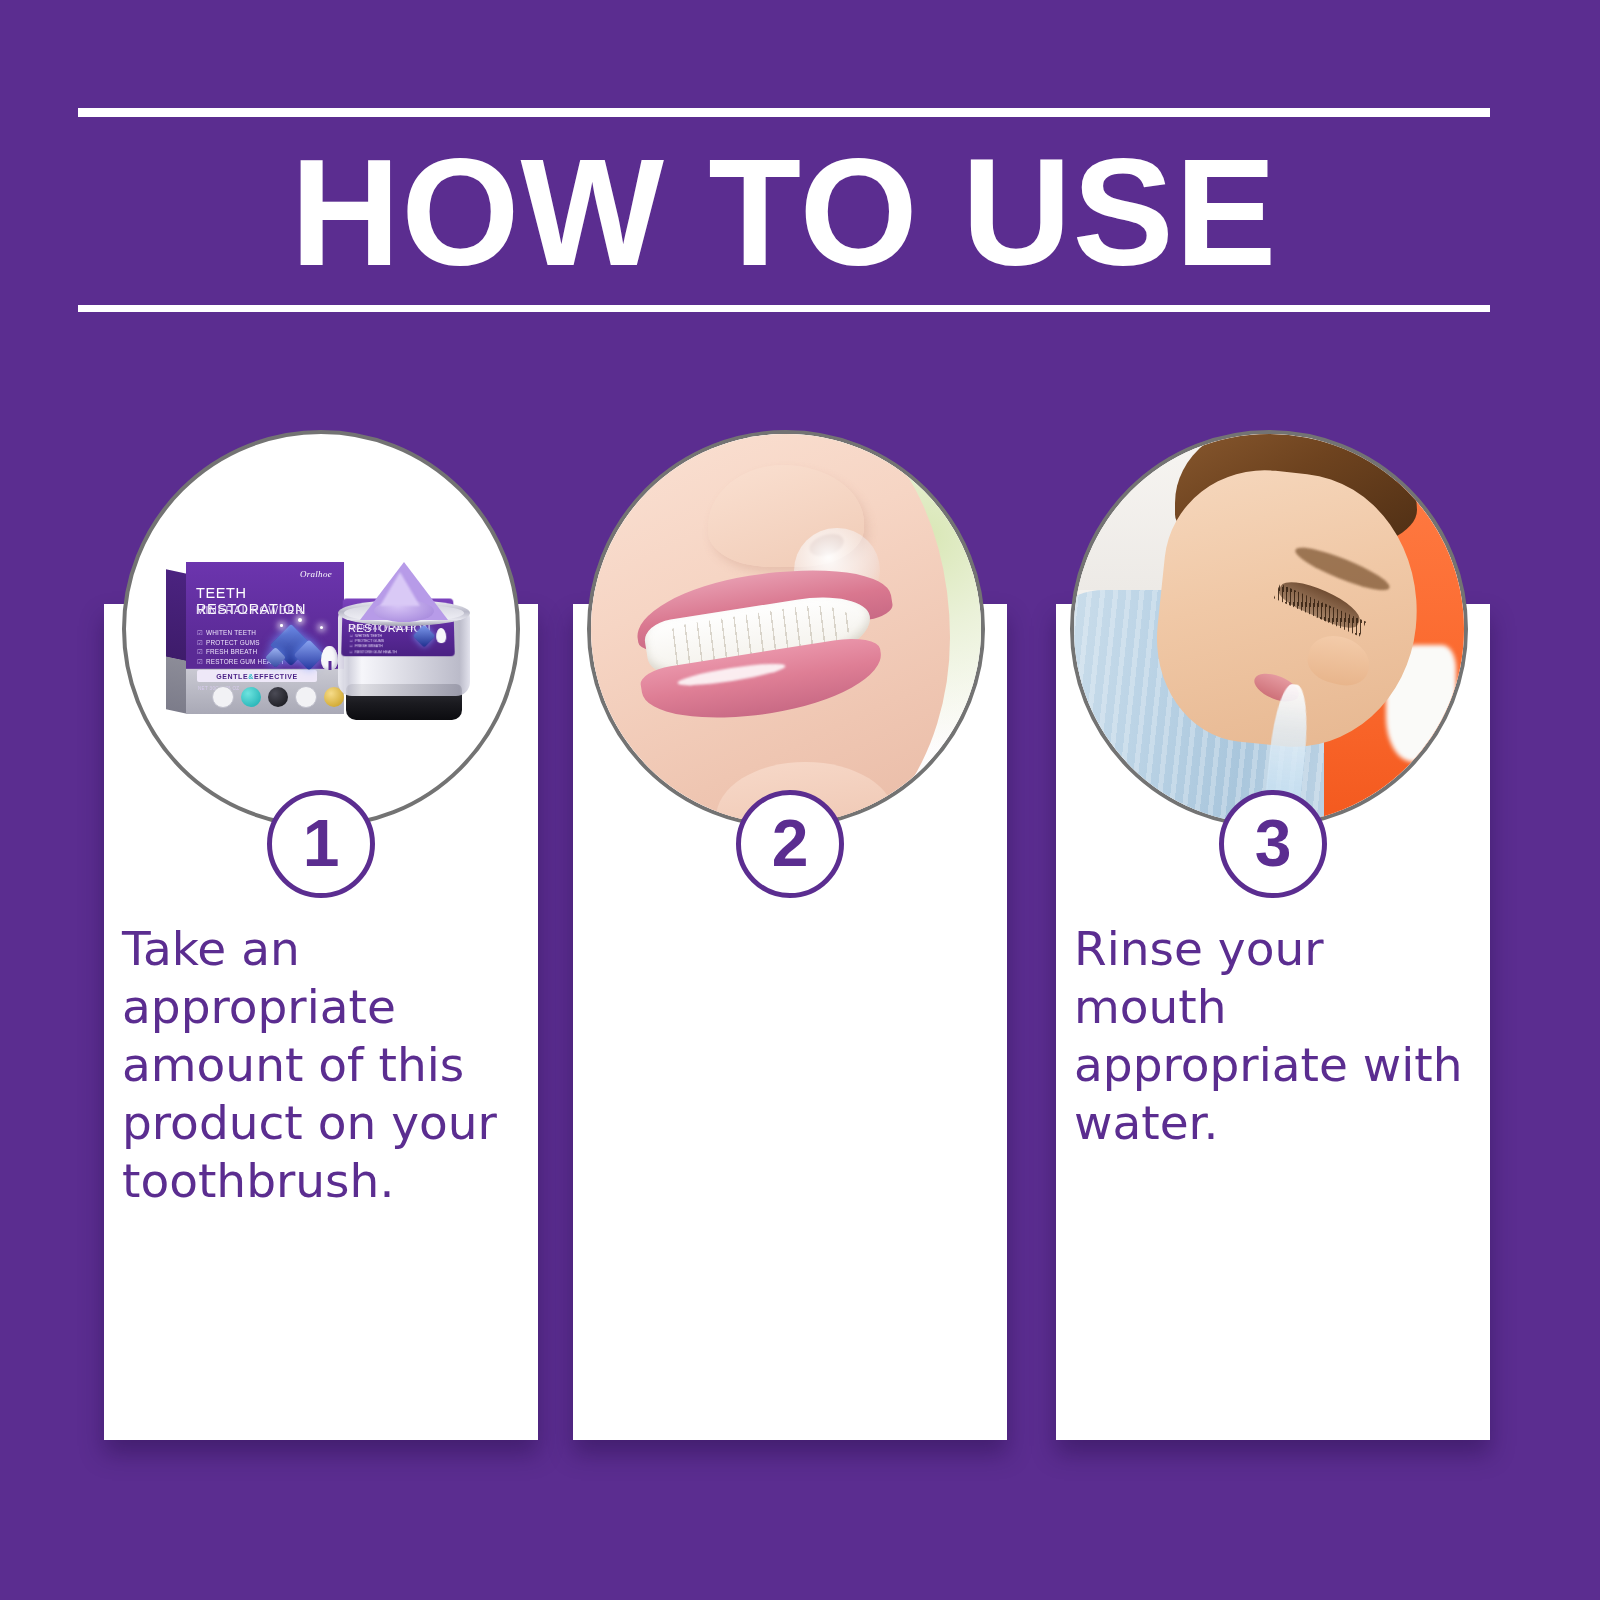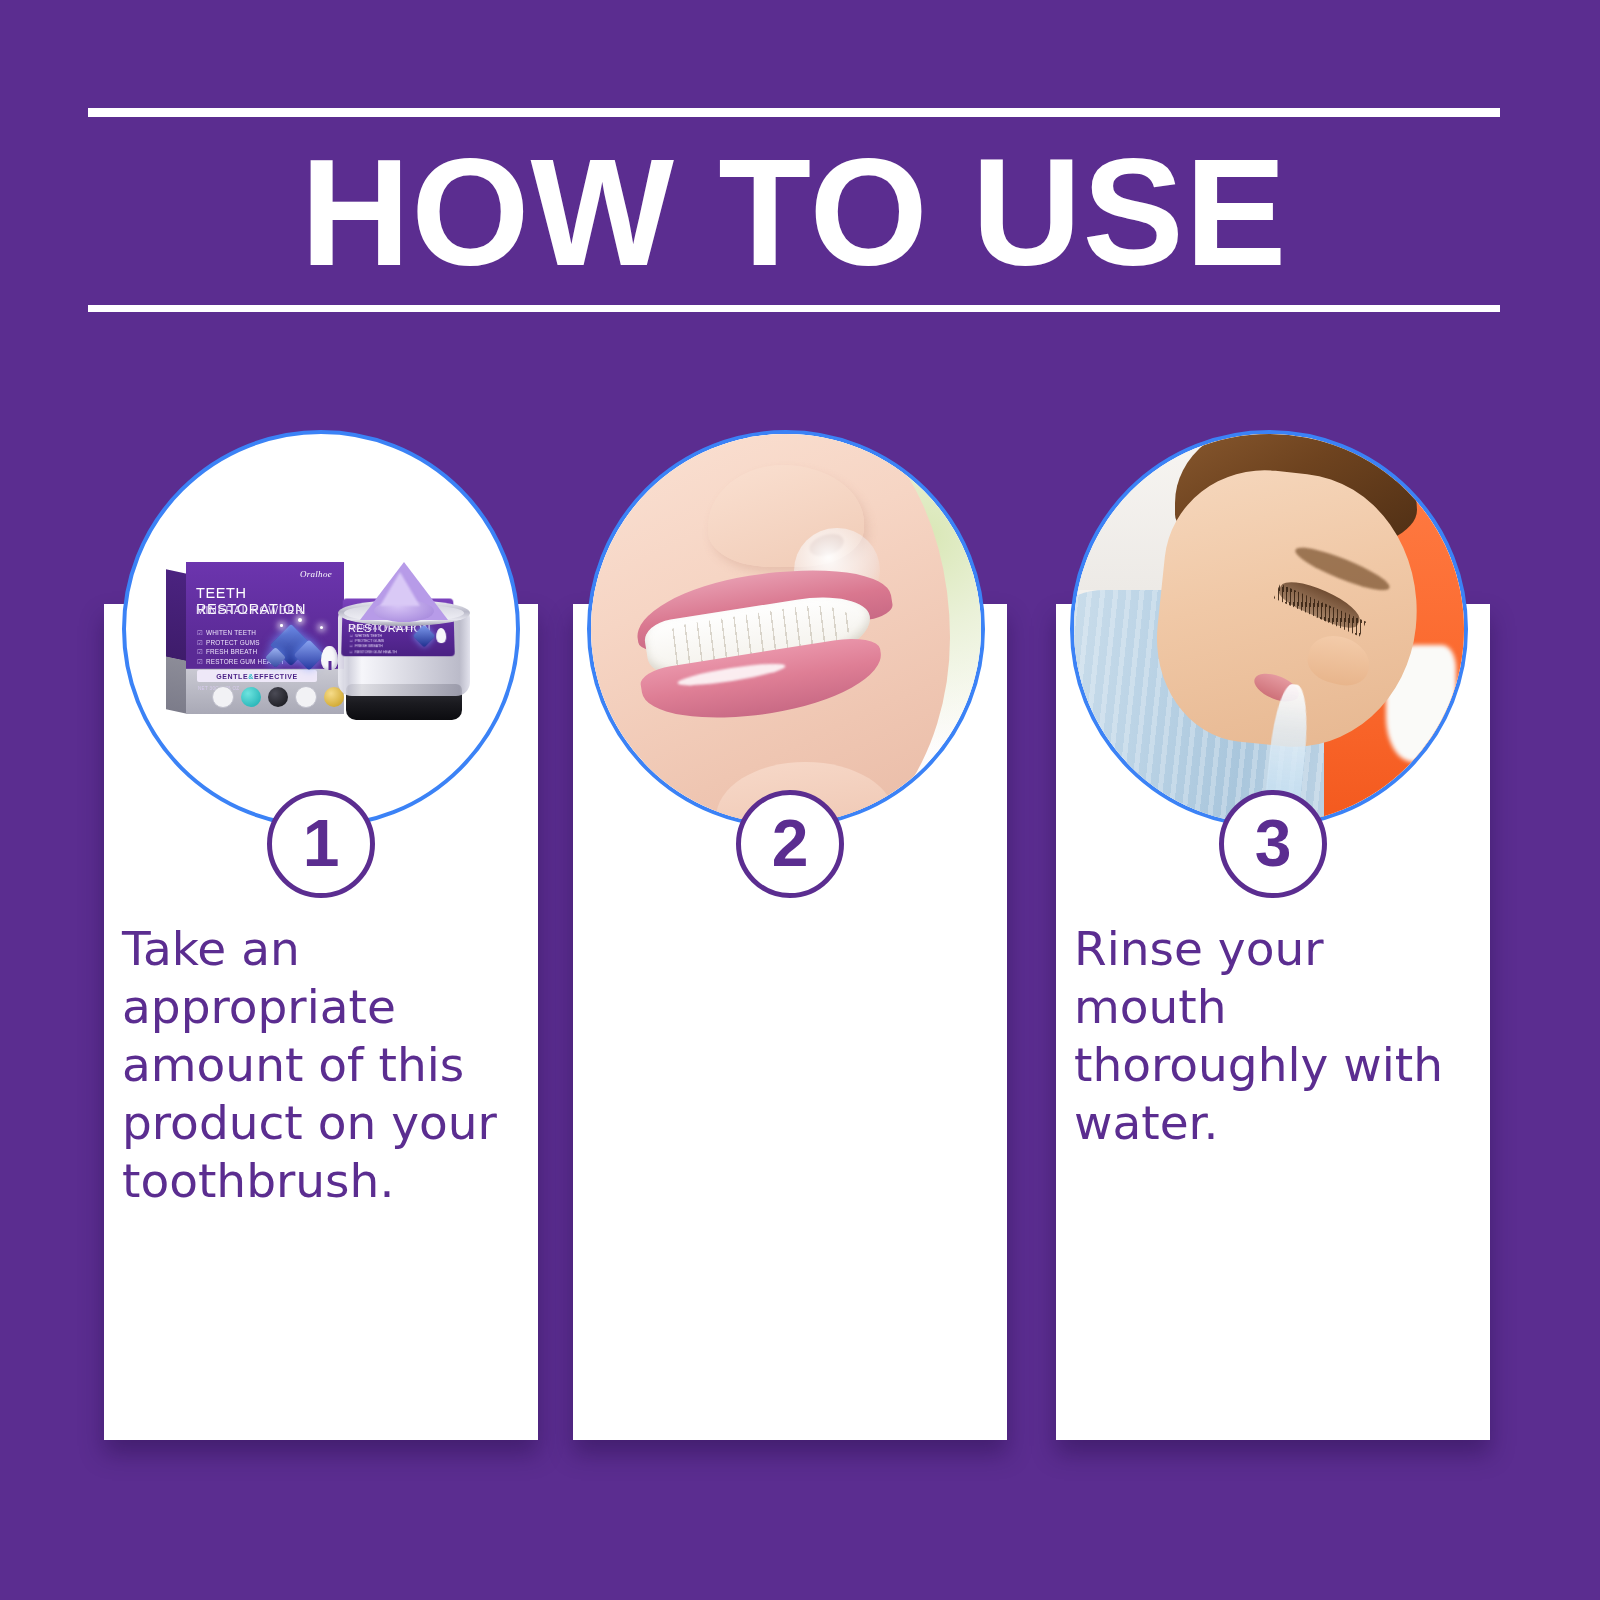--- a/index.html
+++ b/index.html
@@ -11,21 +11,21 @@
     height: 1600px;
     background: #5B2D90;
     font-family: "Liberation Sans", sans-serif;
     overflow: hidden;
     position: relative;
   }
 
   
   .header {
     position: absolute;
-    left: 88px;
+    left: 78px;
     top: 108px;
     width: 1412px;
   }
   .rule-top {
     height: 9px;
     background: #FFFFFF;
     width: 100%;
   }
   .rule-bottom {
     height: 7px;
@@ -74,21 +74,21 @@
   }
 
   .circle-wrap {
     position: absolute;
     left: 18px;
     top: 0;
     width: 398px;
     height: 398px;
     border-radius: 50%;
     background: #FFFFFF;
-    border: 4px solid #3b82f6;
+    border: 4px solid #737373;
     overflow: hidden;
     box-sizing: border-box;
     z-index: 3;
   }
   .step-2 .circle-wrap,
   .step-3 .circle-wrap { left: 14px; }
 
   .photo {
     position: absolute;
     inset: 0;
@@ -646,16 +646,16 @@
         <div class="r-nosetip"></div>
         <div class="r-mouth"></div>
         <div class="r-water"></div>
       </div>
     </div>
 
     <div class="badge">
       <span>3</span>
     </div>
 
-    <div class="caption">Rinse your mouth thoroughly with water.</div>
+    <div class="caption">Rinse your mouth appropriate with water.</div>
   </div>
 
 </div>
 
 </body></html>

